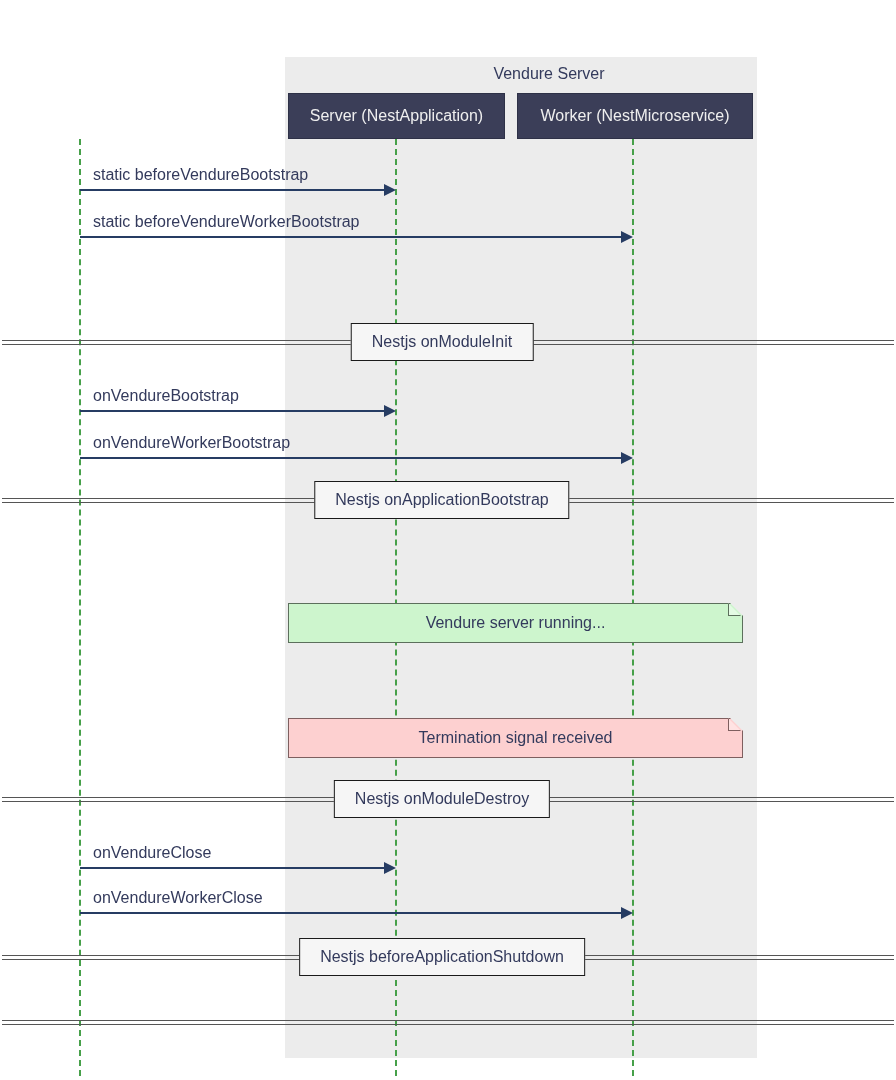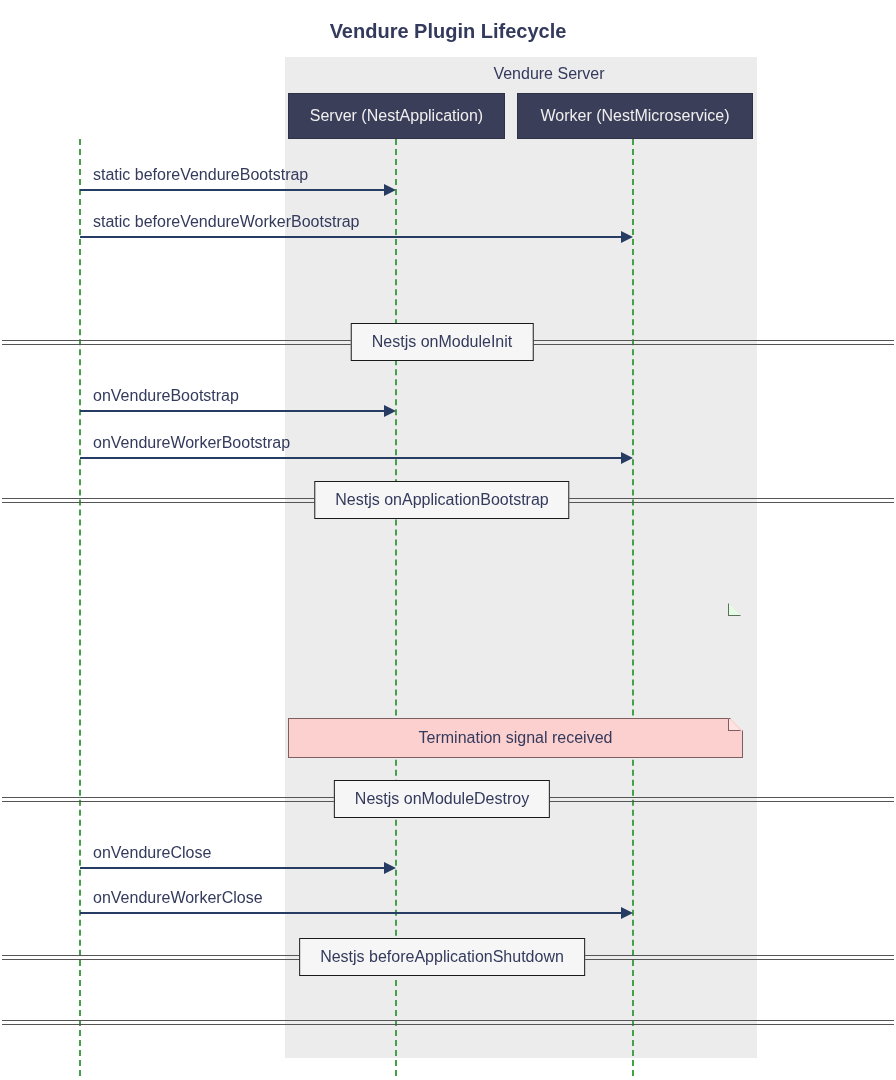--- a/index.html
+++ b/index.html
@@ -76,21 +76,20 @@
     clip-path: polygon(0 0, 100% 100%, 0 100%); z-index:4;
   }
   .fold-green { border-left:1.5px solid #5c6f5c; border-bottom:1.5px solid #5c6f5c; background:#e4fbe4; }
   .fold-pink  { border-left:1.5px solid #7e5f5f; border-bottom:1.5px solid #7e5f5f; background:#ffe3e3; }
 </style>
 </head>
 <body>
 
 <div class="canvas">
 
-  <div class="title">Vendure Plugin Lifecycle</div>
 
   <div class="group-box"></div>
   <div class="group-label">Vendure Server</div>
 
   <div class="lifeline ll-plugin"></div>
   <div class="lifeline ll-server"></div>
   <div class="lifeline ll-worker"></div>
 
   <div class="actor actor-server">
     <span>Server (NestApplication)</span>
@@ -122,20 +121,23 @@
   <div class="msg-label" style="left:93px; top:434px;">onVendureWorkerBootstrap</div>
   <div class="arrow" style="left:80px; top:457px; width:541px;">
       <span class="head"></span>
     </div>
 
   <div class="div-line" style="top:498px;"></div>
   <div class="div-box" style="top:481px;">
     <span>Nestjs onApplicationBootstrap</span>
   </div>
 
+  <div class="note note-green">
+    <span>Vendure server running...</span>
+  </div>
   <div class="fold fold-green" style="left:728px; top:603px;"></div>
 
   <div class="note note-pink">
     <span>Termination signal received</span>
   </div>
   <div class="fold fold-pink" style="left:728px; top:718px;"></div>
 
   <div class="div-line" style="top:797px;"></div>
   <div class="div-box" style="top:780px;">
     <span>Nestjs onModuleDestroy</span>

